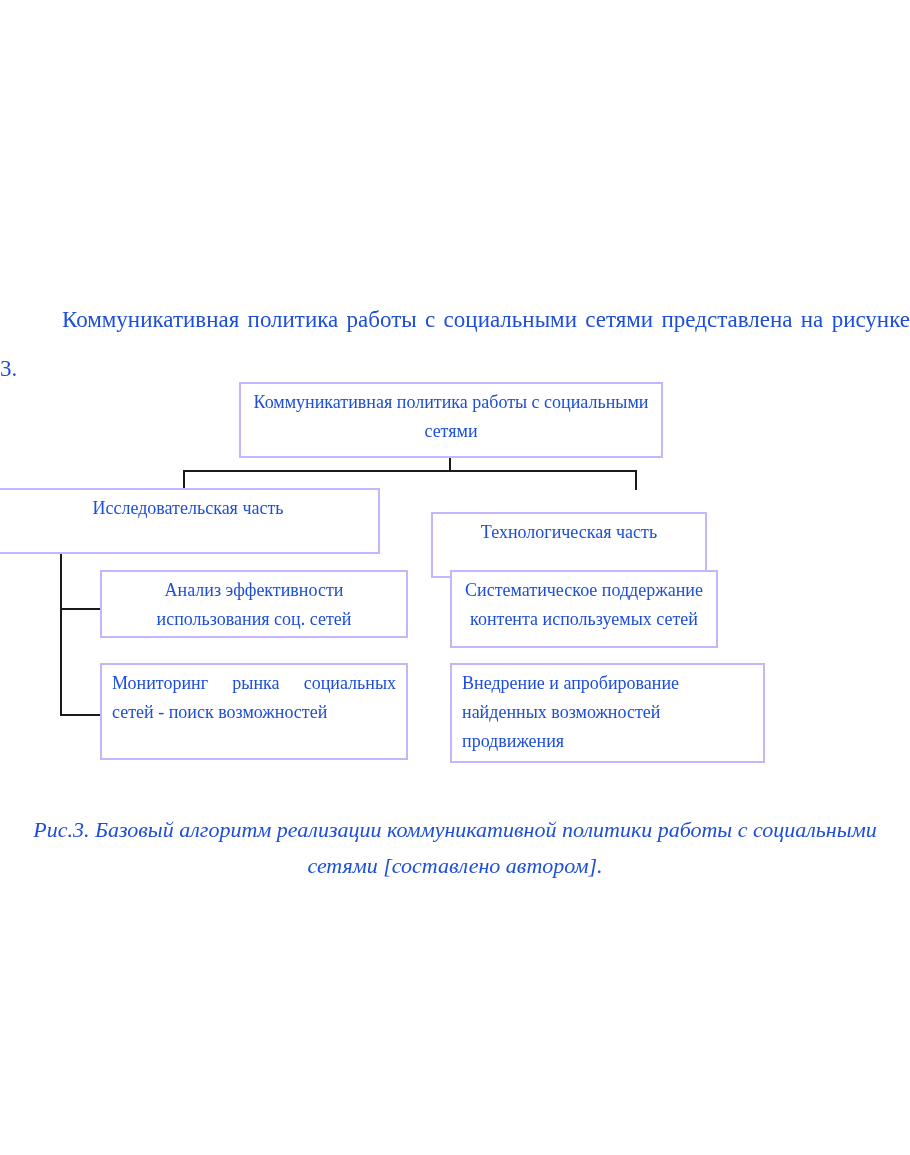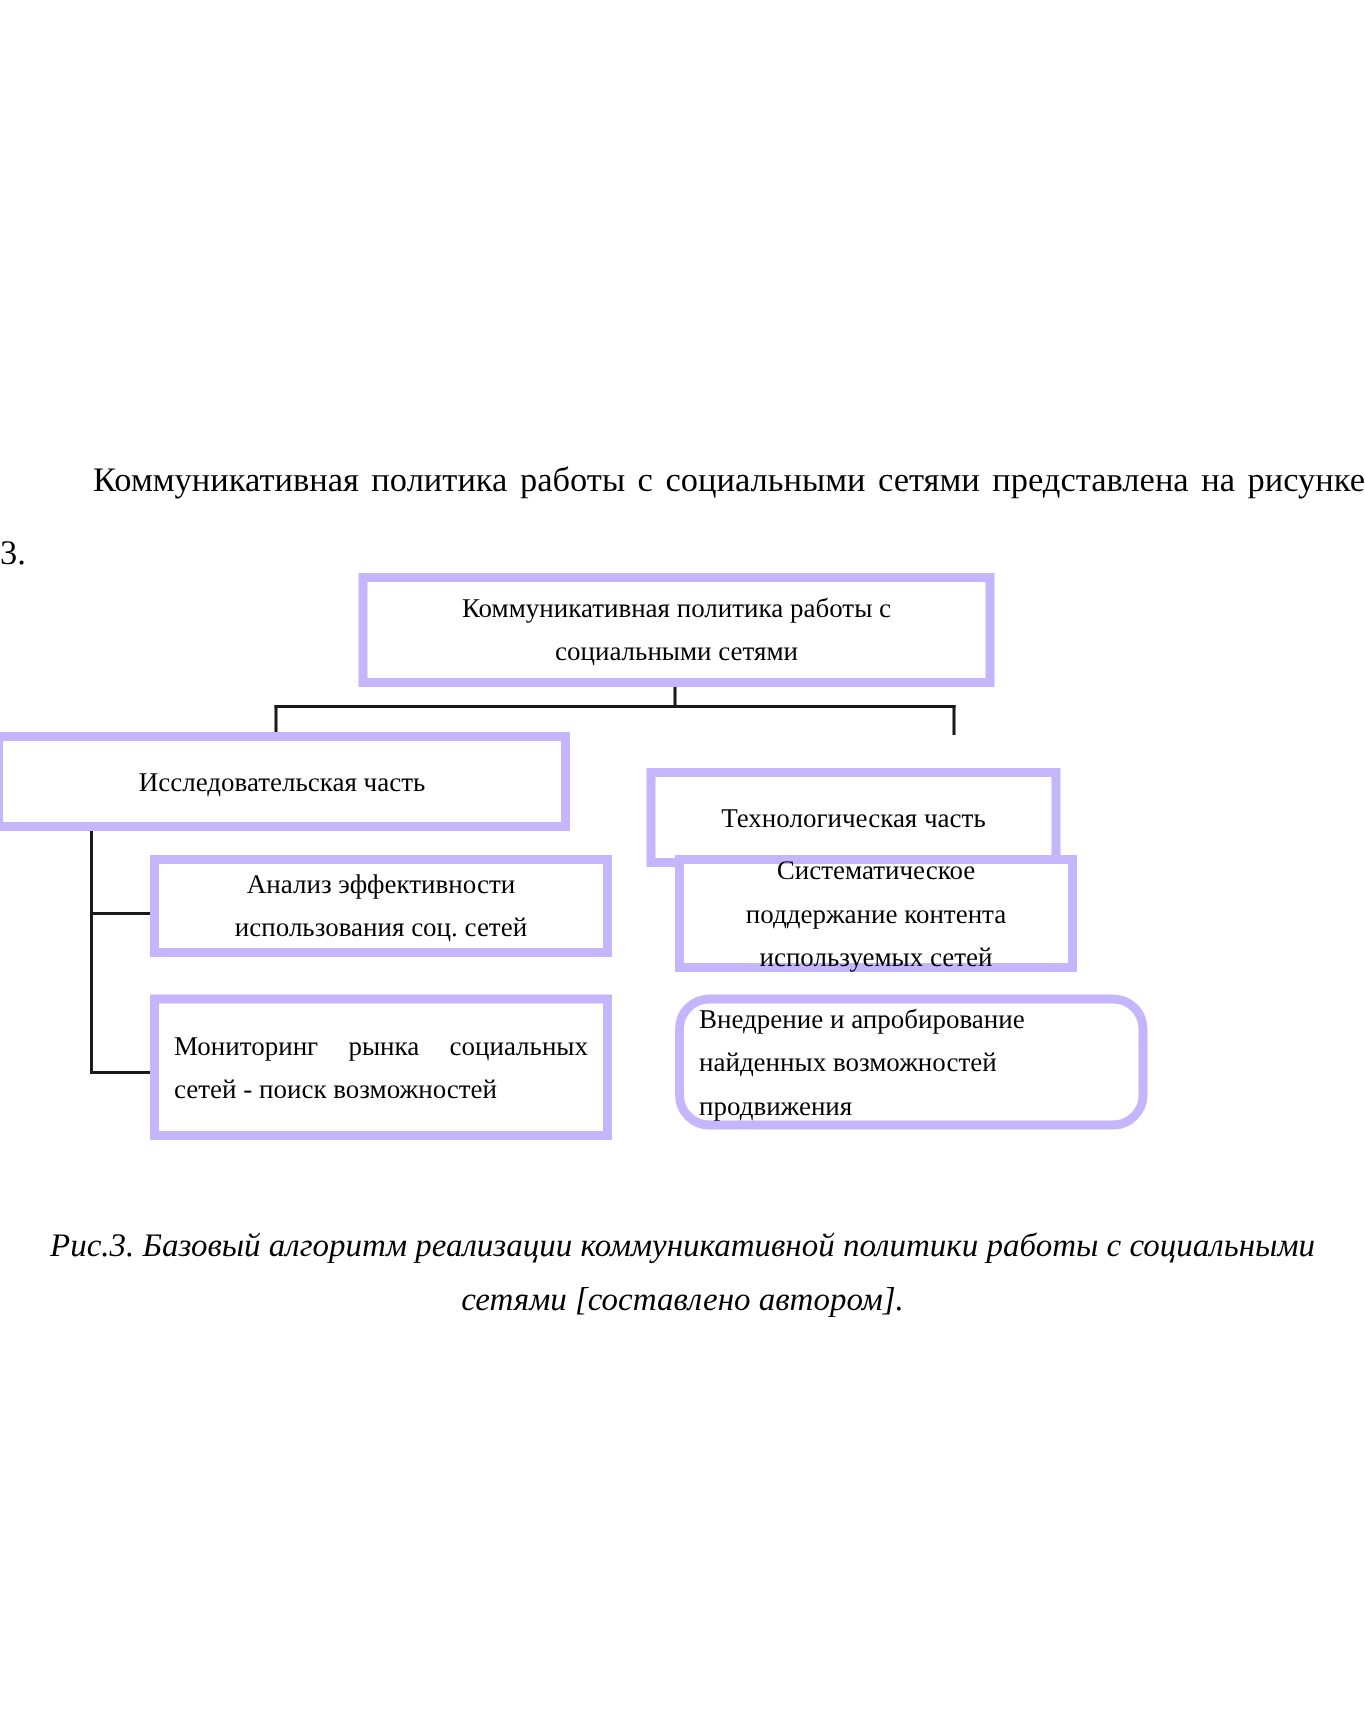--- a/index.html
+++ b/index.html
@@ -6,21 +6,21 @@
     margin: 0;
     padding: 0;
     background: #ffffff;
   }
   #page {
     position: relative;
     width: 910px;
     height: 1155px;
     background: #ffffff;
     font-family: "Liberation Serif", "DejaVu Serif", serif;
-    color: #000000;
+    color: #1d4ed8;
     overflow: hidden;
   }
 
   
   .para {
     position: absolute;
     left: 0px;
     top: 272px;
     width: 910px;
     font-size: 23px;
@@ -35,45 +35,44 @@
   .diagram {
     position: absolute;
     left: 0;
     top: 0;
     width: 910px;
     height: 1155px;
   }
   .box {
     position: absolute;
     box-sizing: border-box;
-    border: 6px solid #c4b5fd;
+    border: 2px solid #c4b5fd;
     background: #ffffff;
     display: flex;
-    align-items: center;
     justify-content: center;
     padding: 4px 10px;
   }
   .box .txt {
     display: block;
     width: 100%;
     font-size: 18px;
     line-height: 29px;
   }
   .txt.center { text-align: center; }
   .txt.left   { text-align: left; }
   .txt.just   { text-align: justify; text-align-last: left; }
 
   
   #box-root      { left: 239px; top: 382px;  width: 424px; height: 76px; }
   #box-research  { left: -4px;  top: 488px;  width: 384px; height: 66px; }
   #box-tech      { left: 431px; top: 488px;  width: 276px; height: 66px; margin-top: 24px; }
   #box-analysis  { left: 100px; top: 570px;  width: 308px; height: 68px; }
   #box-monitor   { left: 100px; top: 663px;  width: 308px; height: 97px; }
   #box-content   { left: 450px; top: 570px;  width: 268px; height: 78px; }
-  #box-promo     { left: 450px; top: 663px;  width: 315px; height: 90px; border-radius: 23px; }
+  #box-promo     { left: 450px; top: 663px;  width: 315px; height: 100px; }
 
   
   .line { position: absolute; background: #1a1a1a; }
   
   #stem-root      { left: 449px; top: 458px; width: 2px;  height: 14px; }
   
   #bus-top        { left: 183px; top: 470px; width: 454px; height: 2px; }
   
   #drop-left      { left: 183px; top: 470px; width: 2px;  height: 20px; }
   #drop-right     { left: 635px; top: 470px; width: 2px;  height: 20px; }

